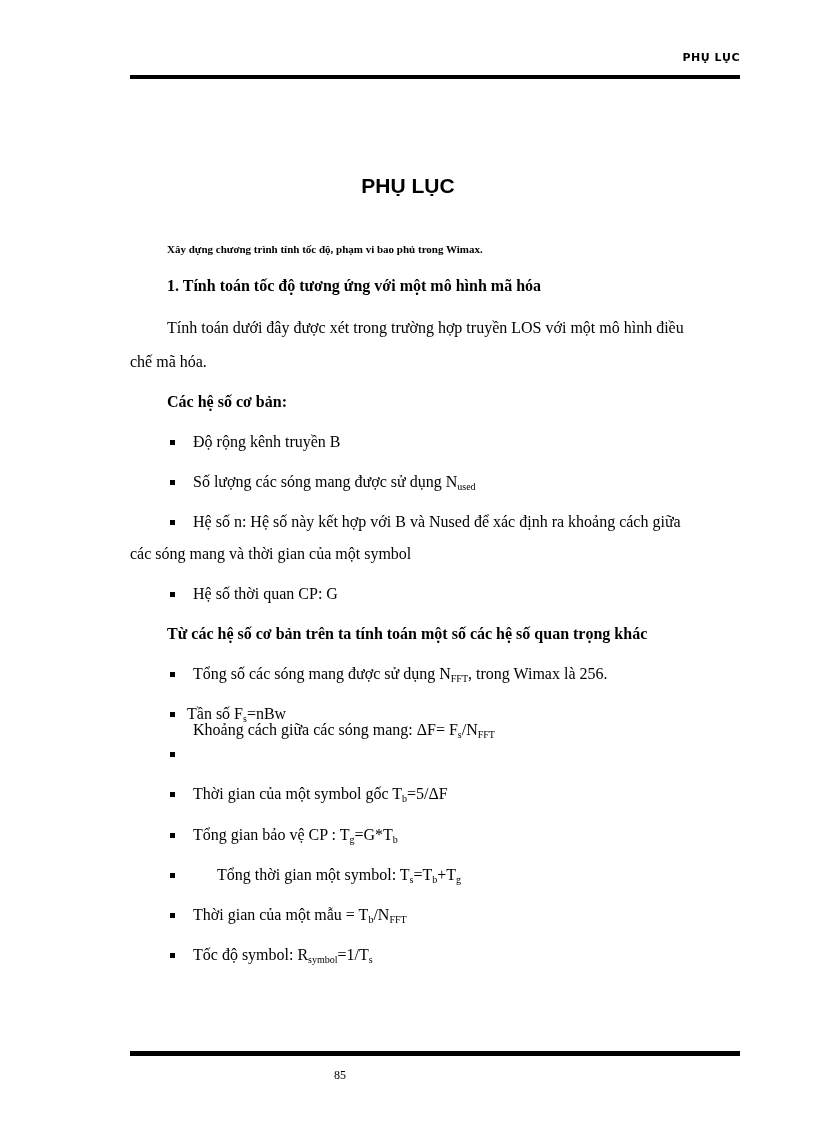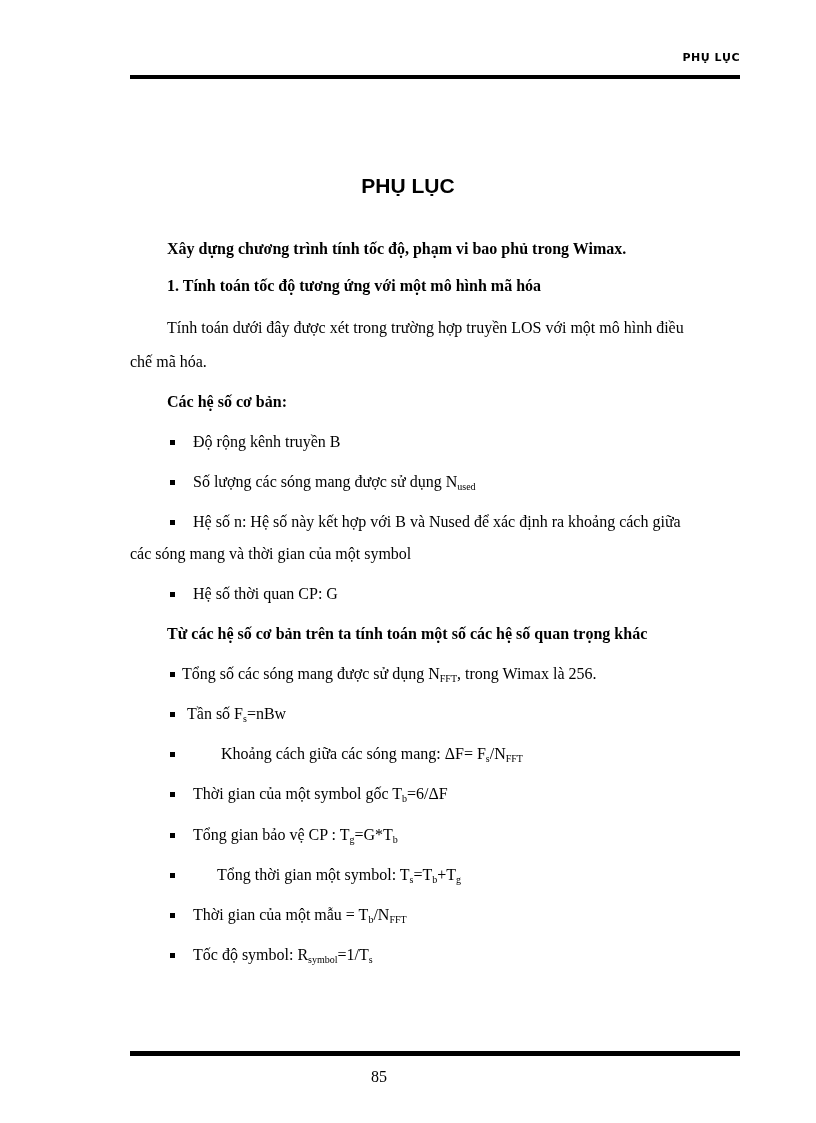--- a/index.html
+++ b/index.html
@@ -44,21 +44,21 @@
       font-size: 21px;
     }
 
     .line {
       position: absolute;
       white-space: nowrap;
       font-size: 16px;
       line-height: 20px;
     }
     .b { font-weight: bold; }
-    .h-main { font-size: 16px; }
+    .h-main { font-size: 11px; }
     .h-sub { font-size: 16px; }
 
     .bullet {
       position: absolute;
       width: 5px;
       height: 5px;
       background: #000;
     }
 
     sub {
@@ -66,22 +66,21 @@
       vertical-align: -3px;
       line-height: 0;
     }
 
     .page-number {
       position: absolute;
       top: 1068px;
       left: 0;
       width: 680px;
       text-align: center;
-      font-size: 16px;
-      padding-left: 39px;
+      font-size: 12px;
     }
   </style>
 </head>
 <body>
 
 <div class="running-header">PHỤ LỤC</div>
 <div class="rule top"></div>
 
 <div class="page-title">PHỤ LỤC</div>
 
@@ -117,36 +116,36 @@
     <span class="bullet" style="top:592px; left:170px;"></span>
     <div class="line" style="top:584px; left:193px;">Hệ số thời quan CP: G</div>
   </div>
 </div>
 
 <div>
   <div class="line b" style="top:624px; left:167px;">Từ các hệ số cơ bản trên ta tính toán một số các hệ số quan trọng khác</div>
 
   <div>
     <span class="bullet" style="top:672px; left:170px;"></span>
-    <div class="line" style="top:664px; left:182px;"><span>Tổng số các sóng mang được sử dụng N</span><sub>FFT</sub><span>, trong Wimax là 256.</span></div>
+    <div class="line" style="top:664px; left:193px;"><span>Tổng số các sóng mang được sử dụng N</span><sub>FFT</sub><span>, trong Wimax là 256.</span></div>
   </div>
 
   <div>
     <span class="bullet" style="top:712px; left:170px;"></span>
     <div class="line" style="top:704px; left:187px;"><span>Tần số F</span><sub>s</sub><span>=nBw</span></div>
   </div>
 
   <div>
     <span class="bullet" style="top:752px; left:170px;"></span>
-    <div class="line" style="top:744px; left:193px;margin-left:28px;"><span>Khoảng cách giữa các sóng mang: ΔF= F</span><sub>s</sub><span>/N</span><sub>FFT</sub></div>
+    <div class="line" style="top:720px; left:193px;"><span>Khoảng cách giữa các sóng mang: ΔF= F</span><sub>s</sub><span>/N</span><sub>FFT</sub></div>
   </div>
 
   <div>
     <span class="bullet" style="top:792px; left:170px;"></span>
-    <div class="line" style="top:784px; left:193px;"><span>Thời gian của một symbol gốc T</span><sub>b</sub><span>=6/ΔF</span></div>
+    <div class="line" style="top:784px; left:193px;"><span>Thời gian của một symbol gốc T</span><sub>b</sub><span>=5/ΔF</span></div>
   </div>
 
   <div>
     <span class="bullet" style="top:833px; left:170px;"></span>
     <div class="line" style="top:825px; left:193px;"><span>Tổng gian bảo vệ CP : T</span><sub>g</sub><span>=G*T</span><sub>b</sub></div>
   </div>
 
   <div>
     <span class="bullet" style="top:873px; left:170px;"></span>
     <div class="line" style="top:865px; left:193px;margin-left:24px;"><span>Tổng thời gian một symbol: T</span><sub>s</sub><span>=T</span><sub>b</sub><span>+T</span><sub>g</sub></div>

